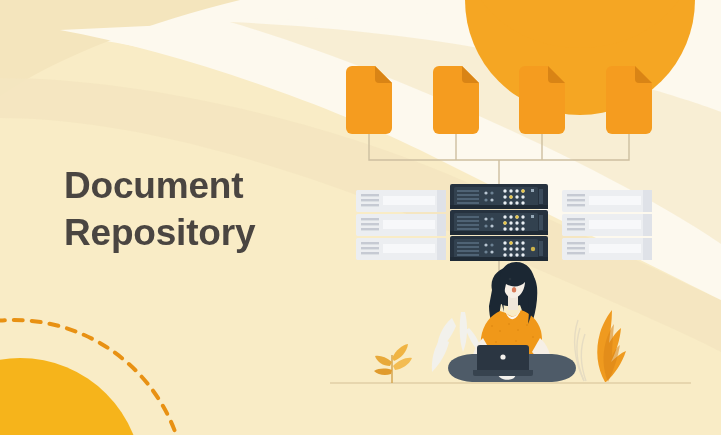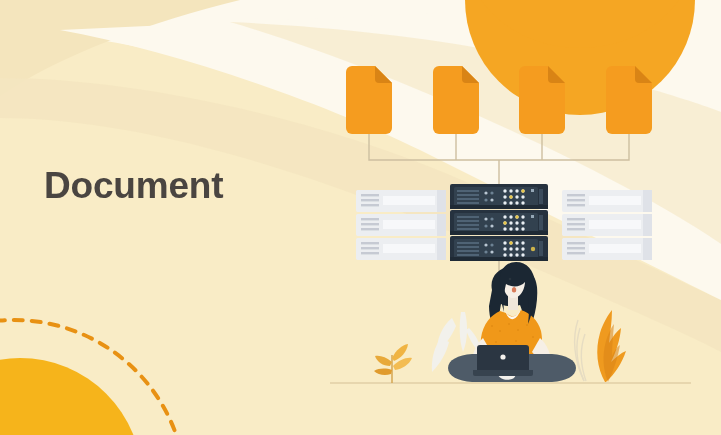--- a/index.html
+++ b/index.html
@@ -4,21 +4,21 @@
 <style>
   html,body{margin:0;padding:0;}
   body{
     width:721px;height:435px;overflow:hidden;
     font-family:"Liberation Sans", sans-serif;
     background:#f9ecc6;
   }
   #stage{position:relative;width:721px;height:435px;overflow:hidden;}
   #stage svg.layer{position:absolute;left:0;top:0;width:721px;height:435px;}
   #title-block{
-    position:absolute;left:44px;top:162px;width:290px;
+    position:absolute;left:64px;top:162px;width:290px;
     font-weight:700;font-size:37px;line-height:1.28;
     color:#4a4541;letter-spacing:-0.2px;
   }
   #title-block .line{display:block;white-space:nowrap;}
 </style>
 </head>
 <body>
 
 <div id="stage">
 
@@ -326,15 +326,16 @@
                C620,340 616,352 611,362 C616,357 621,353 626,351
                C622,363 615,374 606,382 Z" fill="#ef9a1f"></path>
       <path d="M608,382 C603,370 602,355 606,341 C608,334 611,328 614,324
                C613,336 612,347 612,356 C614,351 617,347 620,345
                C618,357 614,370 608,382 Z" fill="#d98415" opacity="0.55"></path>
     </g>
   </svg>
 
   <div id="title-block">
     <span class="line">Document</span>
+    <span class="line">Repository</span>
   </div>
 
 </div>
 
 </body></html>

